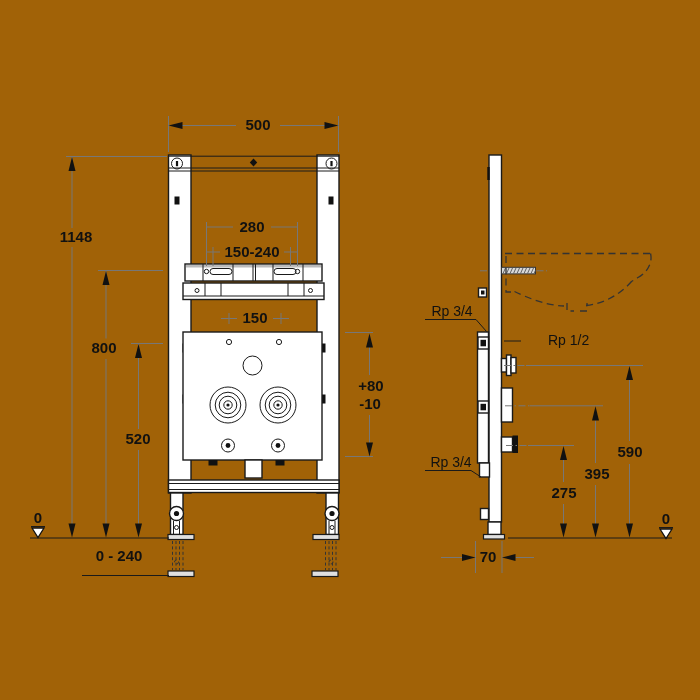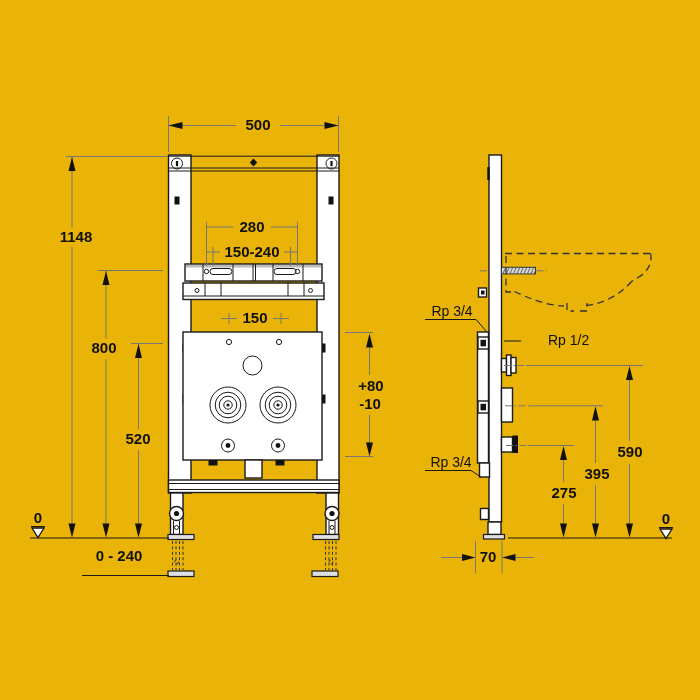--- a/index.html
+++ b/index.html
@@ -1,16 +1,16 @@
 <!DOCTYPE html>
 <html><head>
 <meta charset="utf-8">
 <style>
   html,body{margin:0;padding:0;background:#fff;}
-  .canvas{position:relative;width:700px;height:700px;background:#eab308;overflow:hidden;
+  .canvas{position:relative;width:700px;height:700px;background:#a16207;overflow:hidden;
           font-family:"Liberation Sans", sans-serif;}
   svg{position:absolute;left:0;top:0;}
   text{fill:#111;}
   .dimtxt{font-size:15px;font-weight:bold;}
   .rptxt{font-size:14px;font-weight:normal;}
   .part{fill:#ffffff;stroke:#1a1a1a;stroke-width:1.4;}
   .thin{fill:none;stroke:#1a1a1a;stroke-width:1;}
   .dim{stroke:#777;stroke-width:1;fill:none;}
   .arrow{fill:#111;stroke:none;}
   .clip{fill:#111;stroke:none;}

